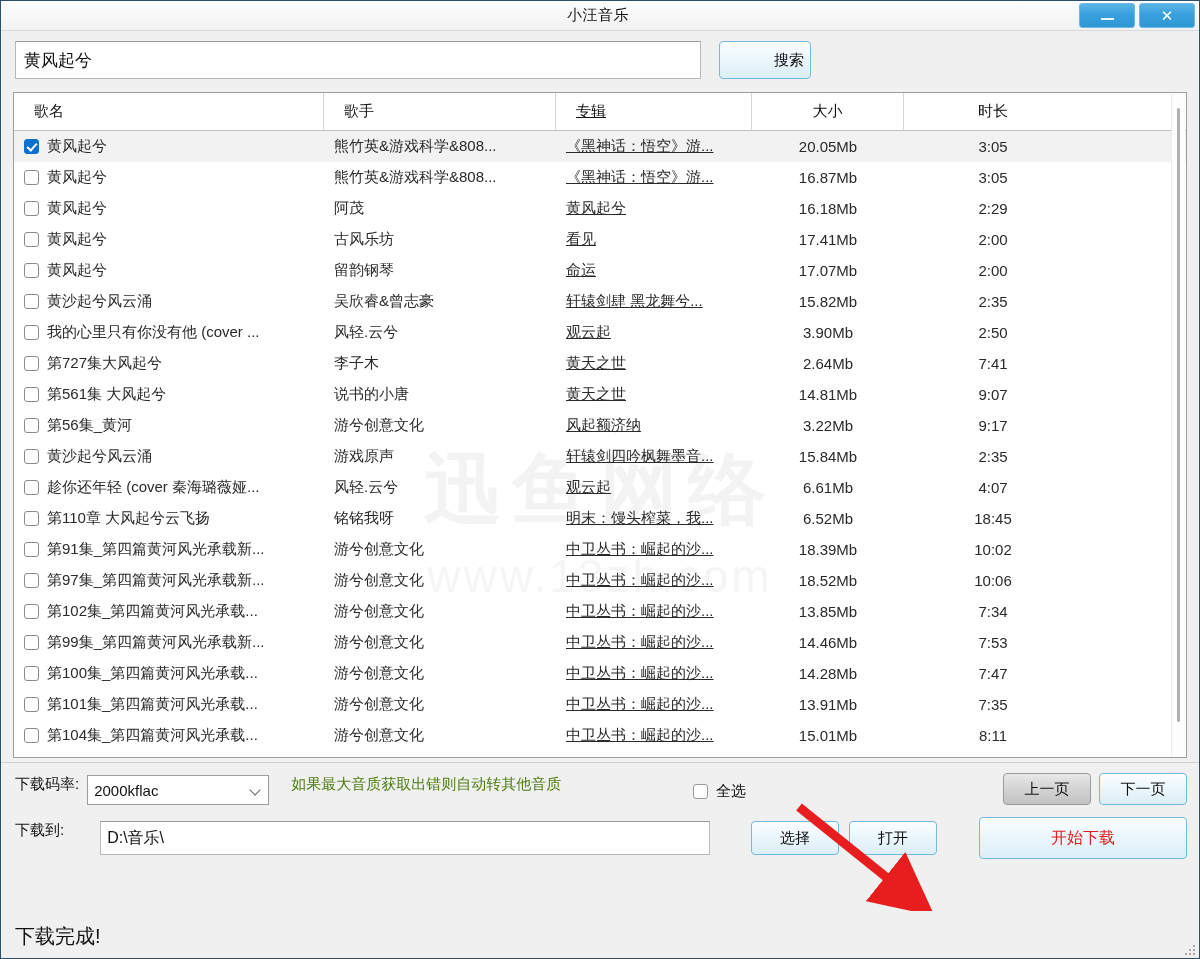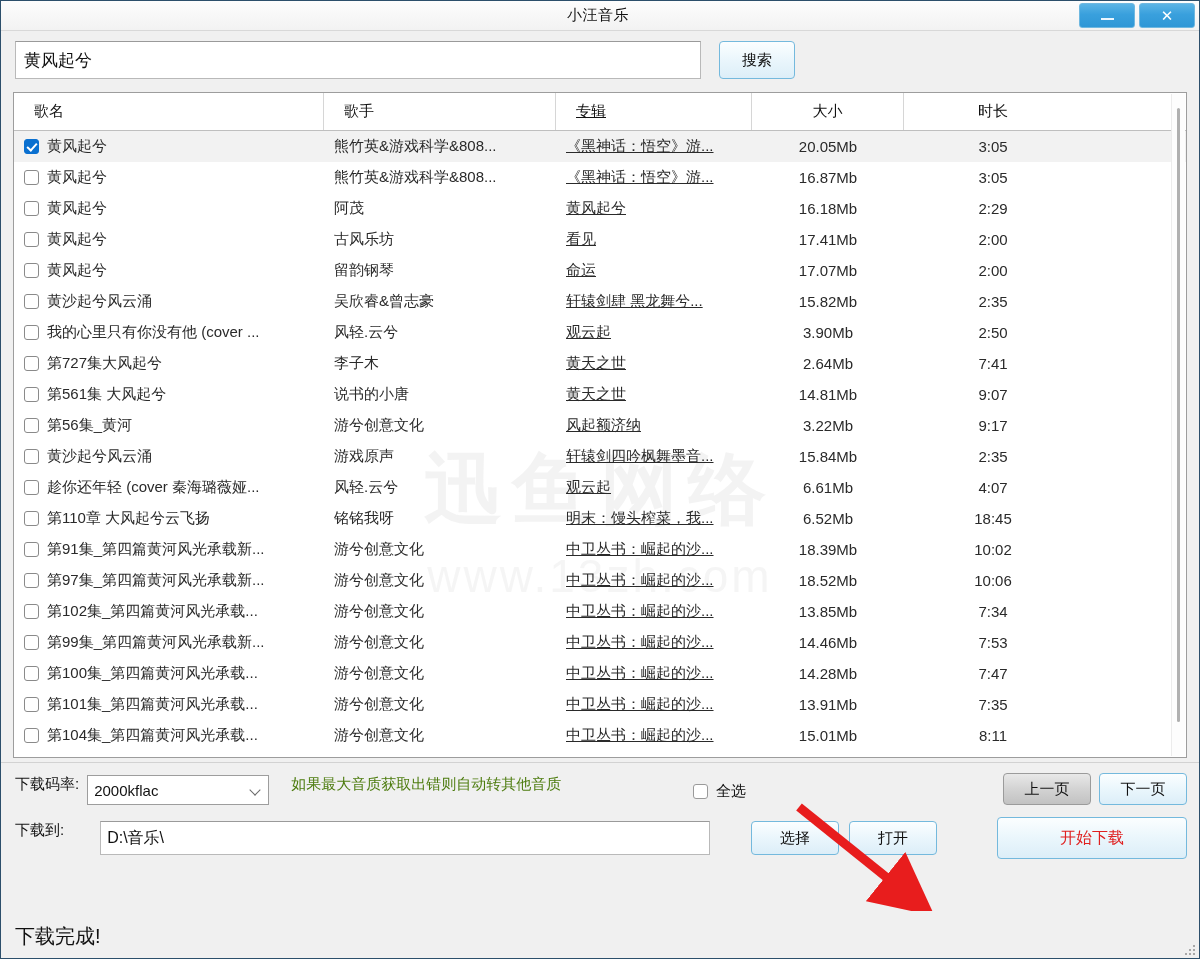--- a/index.html
+++ b/index.html
@@ -86,27 +86,28 @@
     width: 686px; height: 38px;
     border: 1px solid #b9b9b9;
     border-top-color: #9a9a9a;
     background: #fff;
     font-size: 17px; color: #111;
     padding: 0 8px;
     font-family: inherit;
     outline: none;
   }
   #search-btn {
-    width: 76px; height: 38px;
+    width: 92px; height: 38px;
     border: 1px solid #74b9dd;
     border-radius: 4px;
     background: linear-gradient(#fbfeff, #eaf6fc 50%, #dceef8);
     font-size: 15px; color: #111;
     cursor: pointer;
     font-family: inherit;
+    text-align: right;
   }
 
   
   #table-wrap {
     position: relative;
     margin: 3px 12px 0 12px;
     flex: 0 0 666px;
     background: #fff;
     border: 1px solid #9d9d9d;
     overflow: hidden;
@@ -275,21 +276,21 @@
   .actbtn {
     width: 88px; height: 34px;
     border: 1px solid #74b9dd; border-radius: 4px;
     background: linear-gradient(#fbfeff, #eaf6fc 50%, #dceef8);
     font-size: 15px; color: #111;
     display: flex; align-items: center; justify-content: center;
     cursor: pointer; font-family: inherit;
   }
   #download-btn {
     position: absolute; right: 12px; top: 54px;
-    width: 190px; height: 42px;
+    width: 208px; height: 42px;
     border: 1px solid #74b9dd; border-radius: 4px;
     background: linear-gradient(#fbfeff, #eaf6fc 50%, #dceef8);
     color: #e02020; font-size: 16px;
     display: flex; align-items: center; justify-content: center;
     cursor: pointer; font-family: inherit;
   }
   #status-text {
     position: absolute; left: 14px; bottom: 8px;
     font-size: 20px; color: #111;
   }

